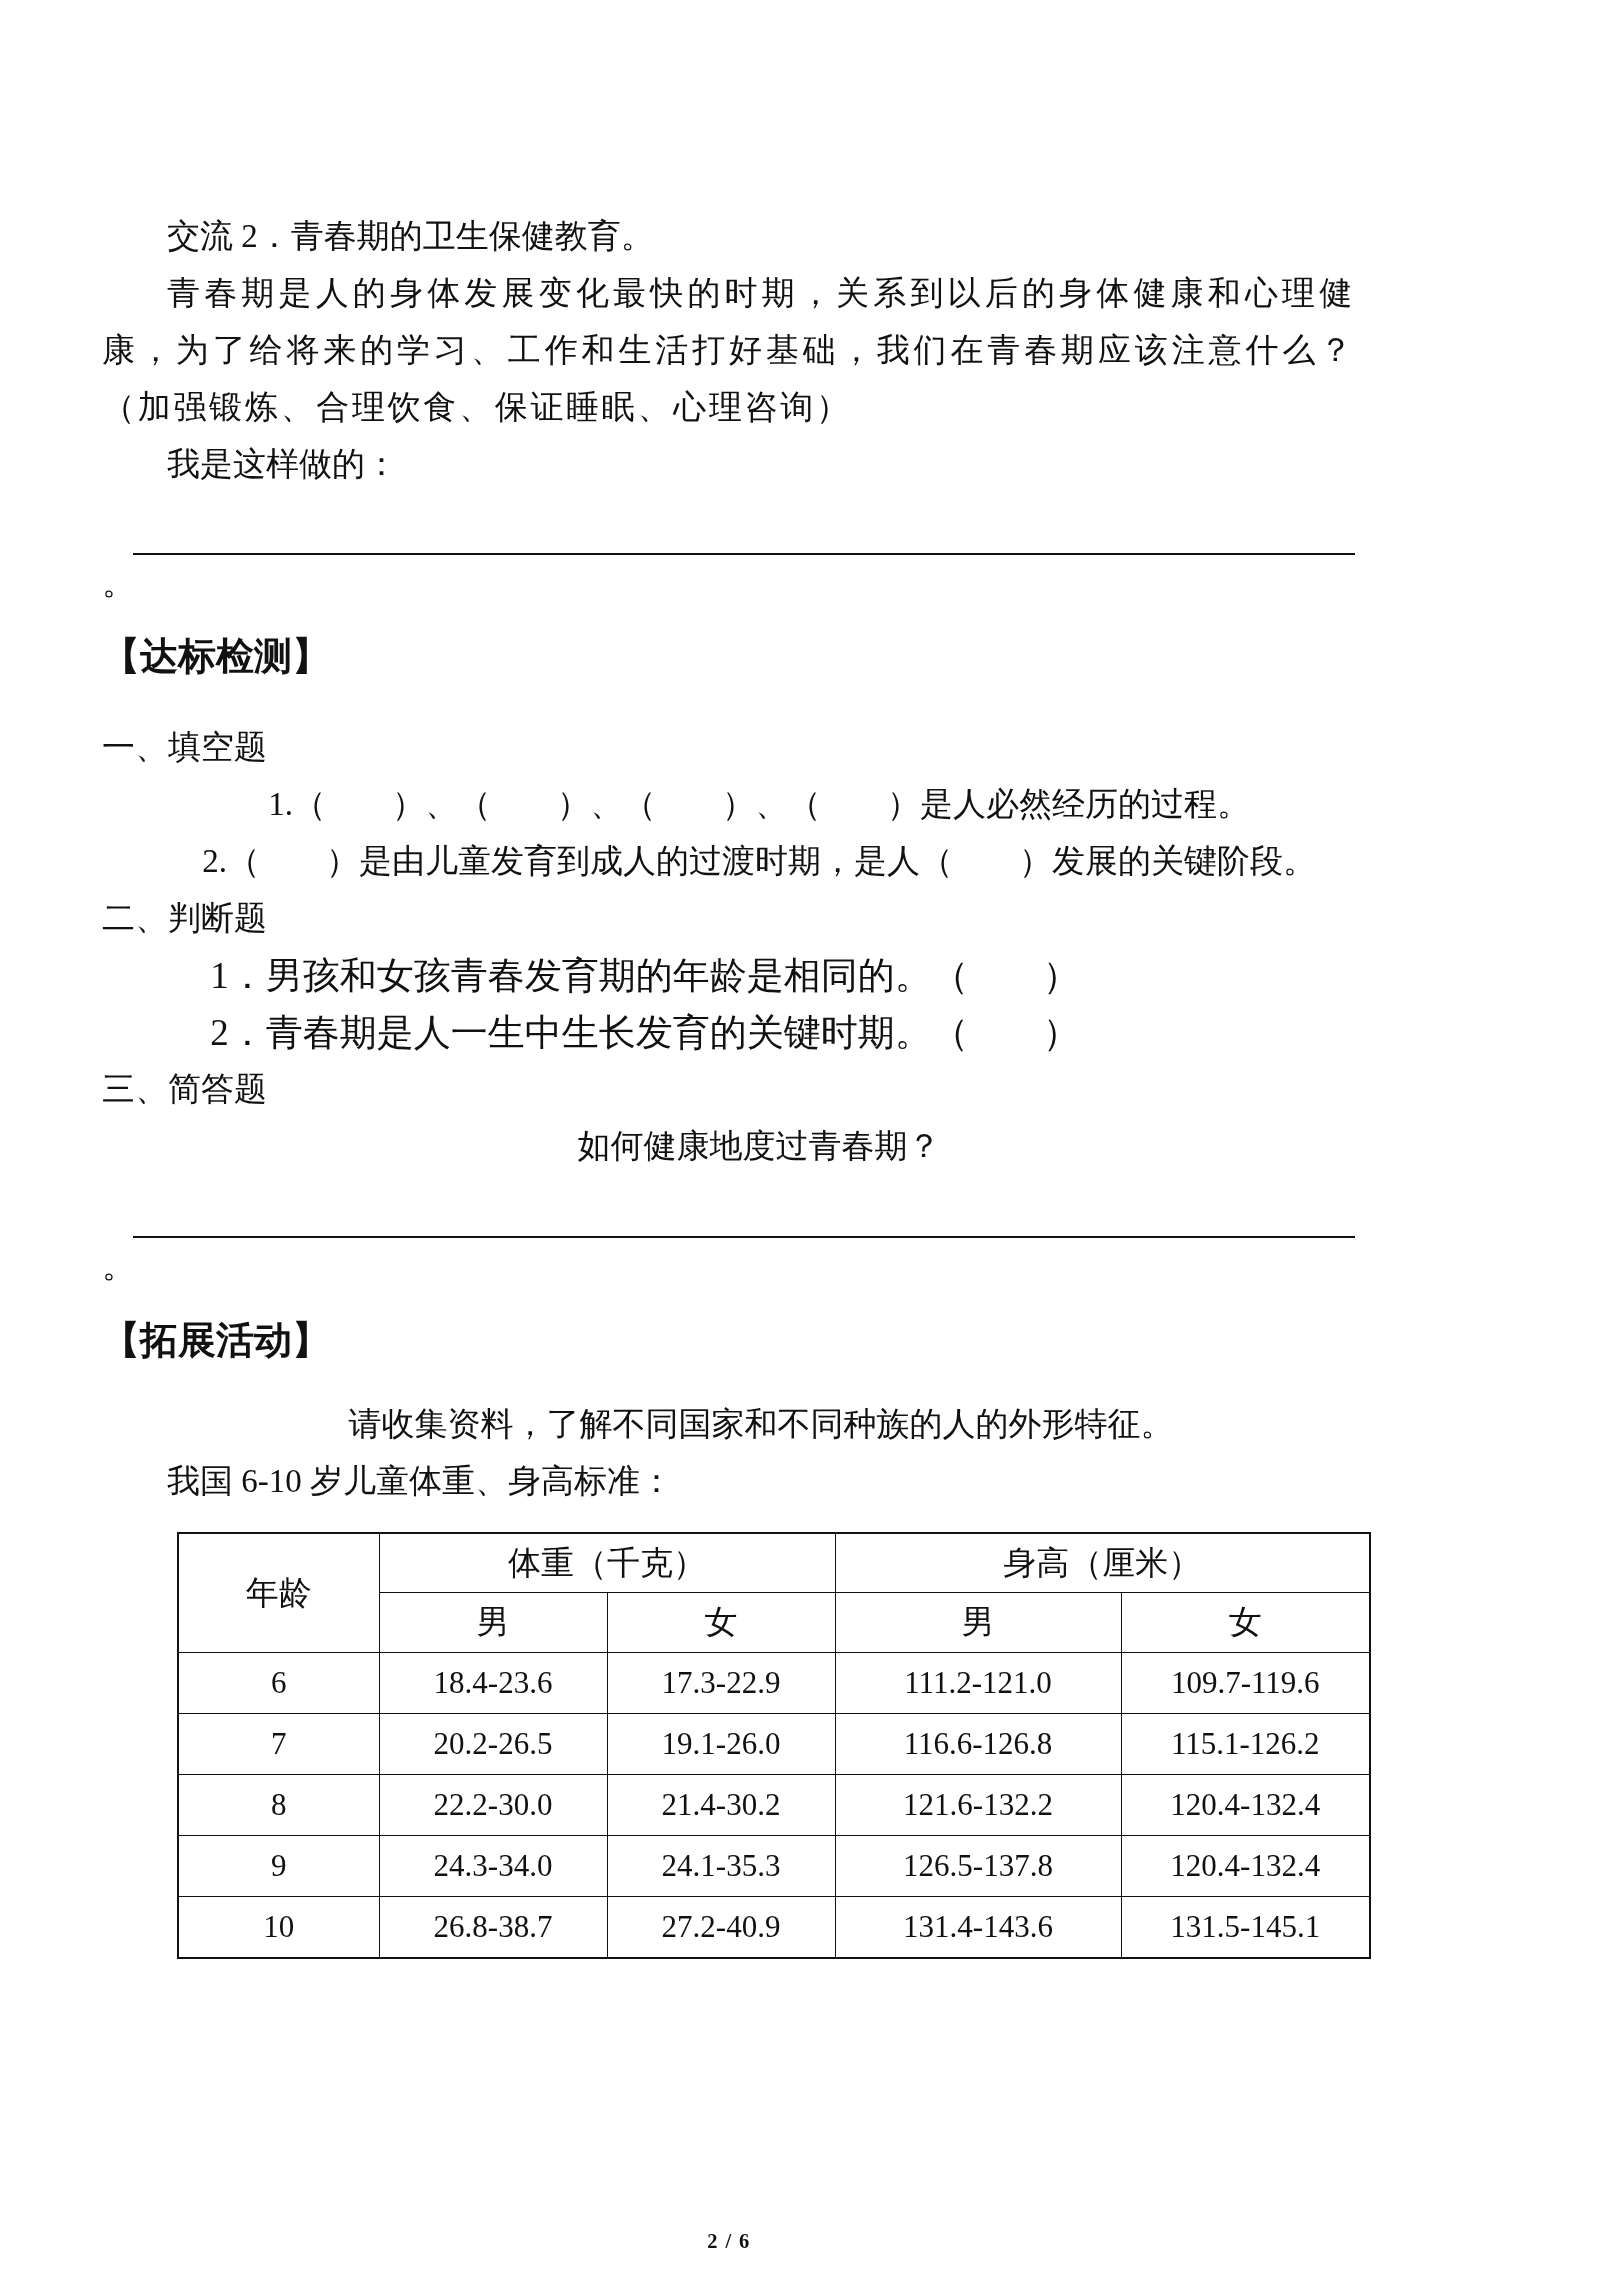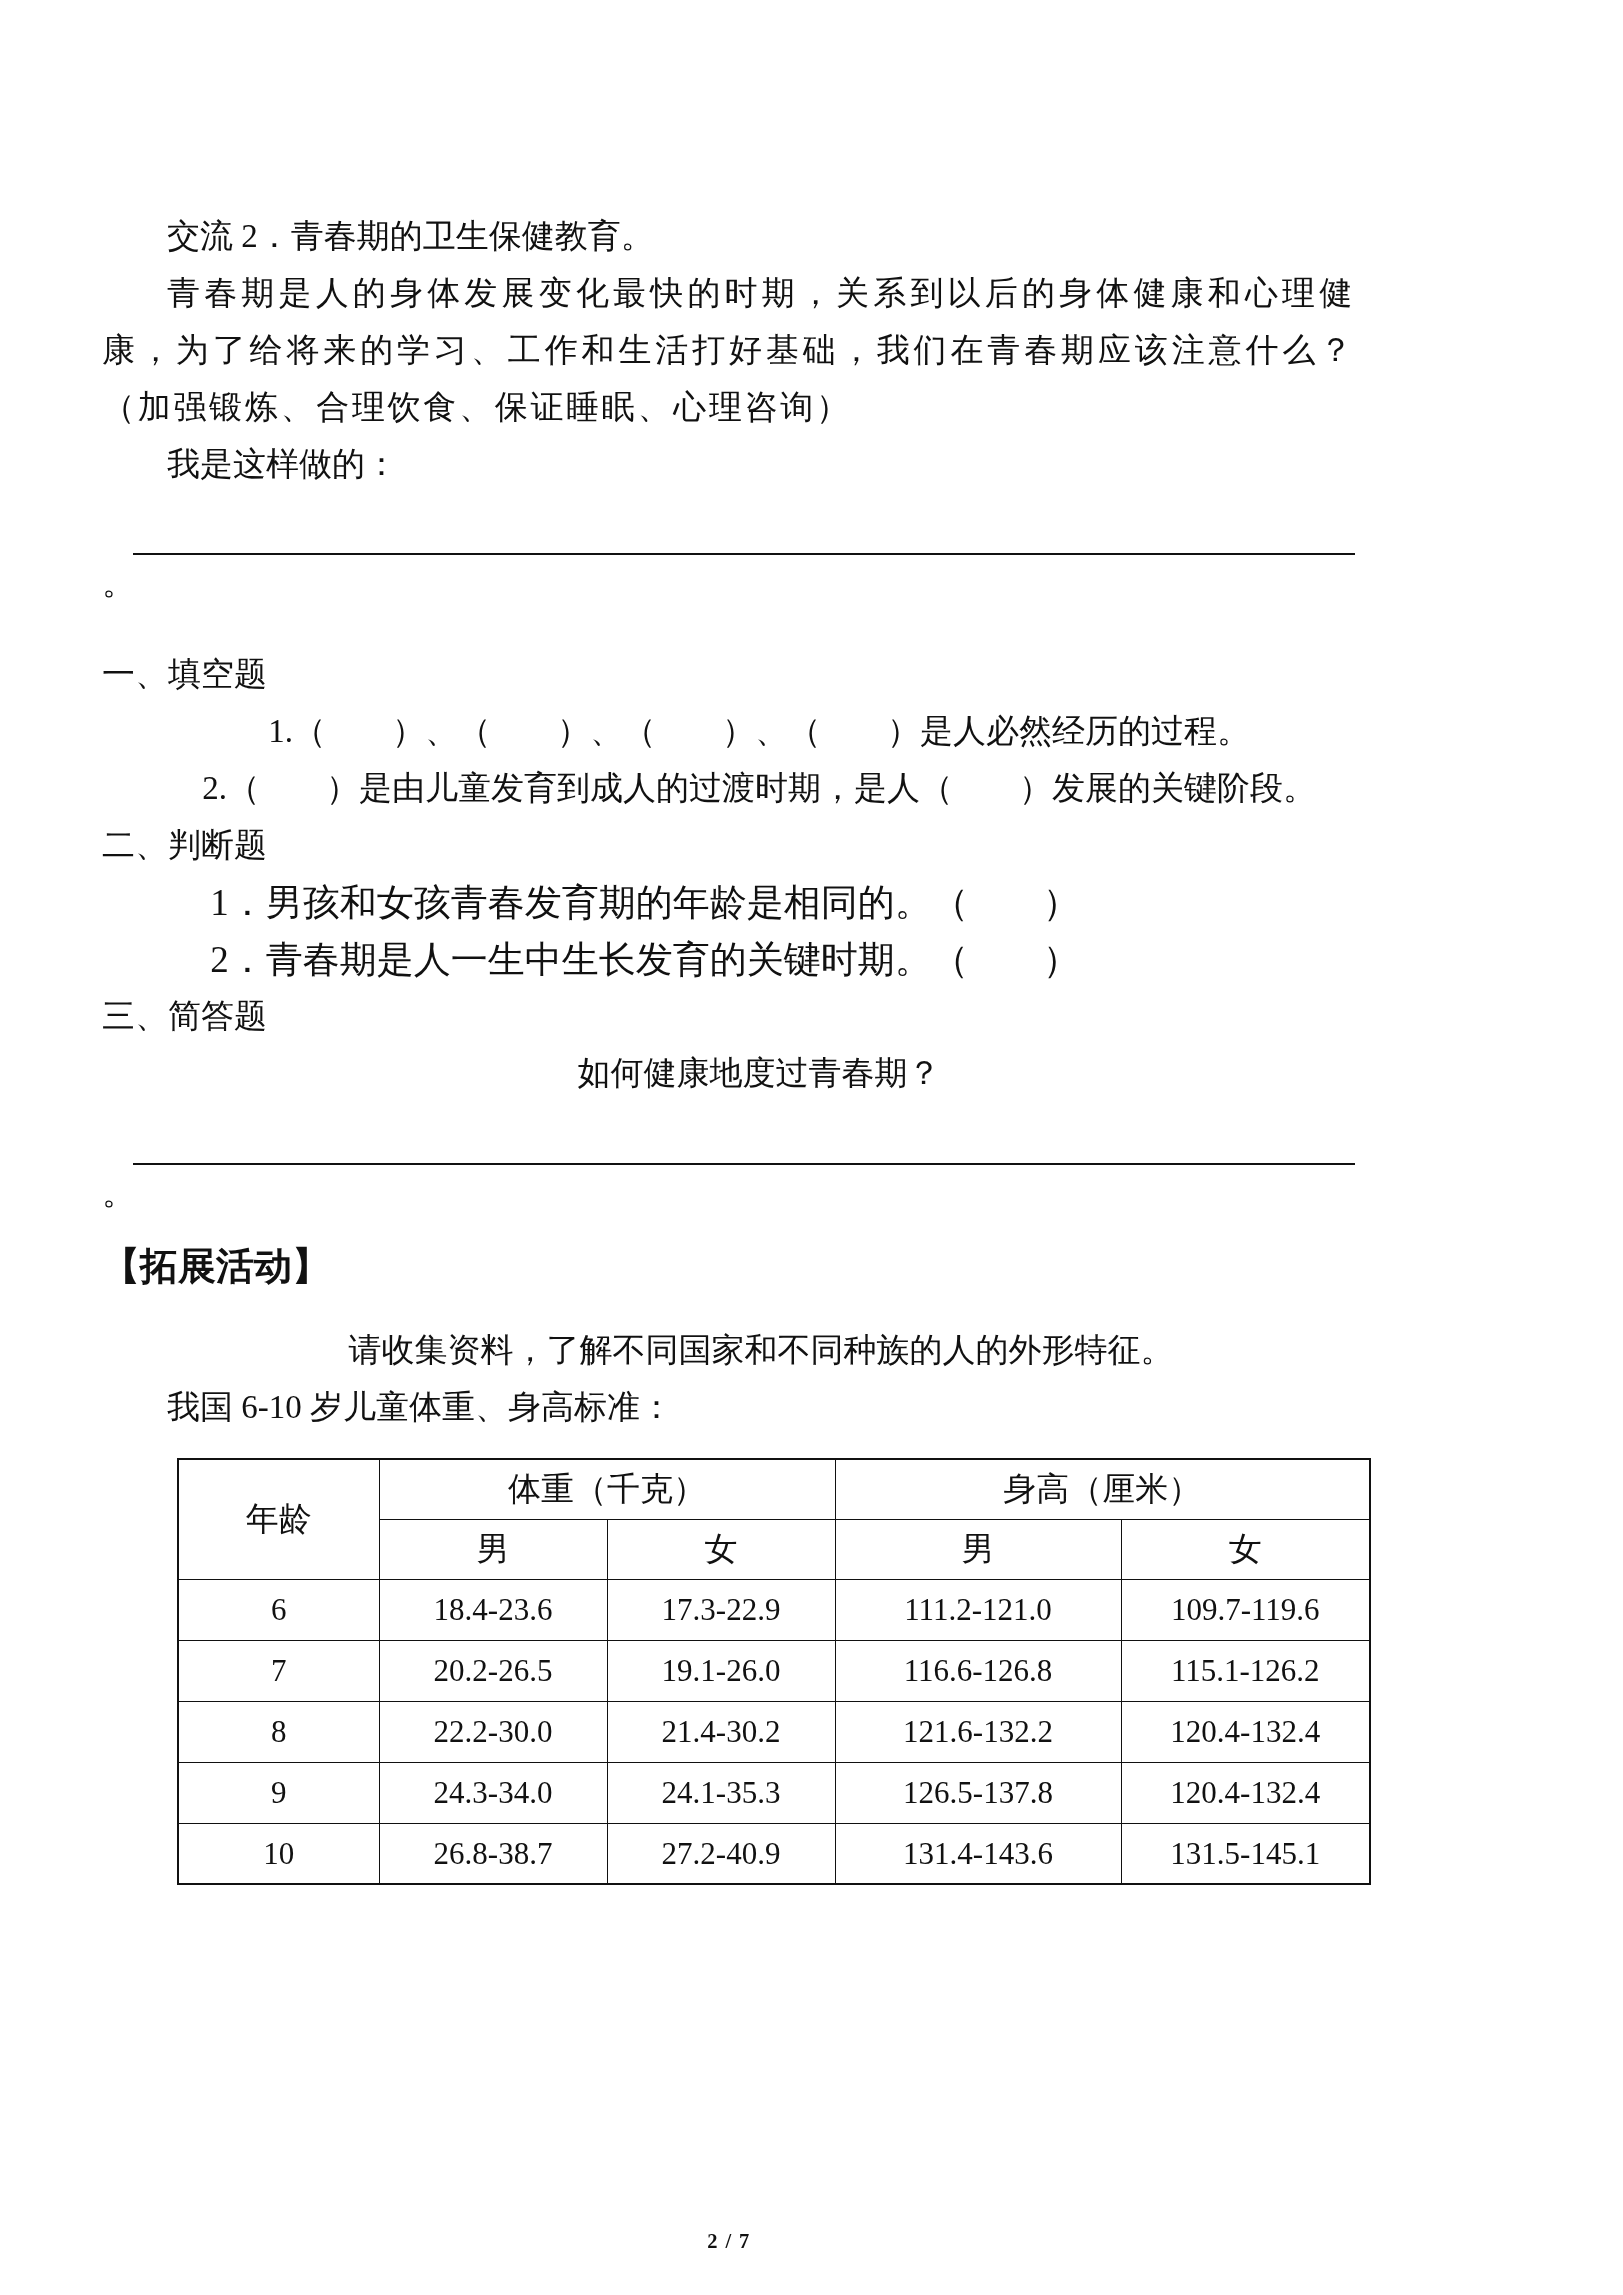--- a/index.html
+++ b/index.html
@@ -103,20 +103,21 @@
     <p class="body-line indent-2">交流 2．青春期的卫生保健教育。</p>
 
     <p class="para">青春期是人的身体发展变化最快的时期，关系到以后的身体健康和心理健康，为了给将来的学习、工作和生活打好基础，我们在青春期应该注意什么？（加强锻炼、合理饮食、保证睡眠、心理咨询）</p>
 
     <p class="body-line indent-2">我是这样做的：</p>
 
     <div class="blank-rule first"></div>
 
     <p class="body-line">。</p>
 
+    <h2 class="section-heading">【达标检测】</h2>
 
     <p class="subsection-title gap-top">一、填空题</p>
 
     <p class="body-line pad-2">1.（　　）、（　　）、（　　）、（　　）是人必然经历的过程。</p>
     <p class="body-line pad-2">2.（　　）是由儿童发育到成人的过渡时期，是人（　　）发展的关键阶段。</p>
 
     <p class="subsection-title">二、判断题</p>
 
     <div class="judge-row">
       <span>1．男孩和女孩青春发育期的年龄是相同的。</span>
@@ -193,15 +194,15 @@
         <td>26.8-38.7</td>
         <td>27.2-40.9</td>
         <td>131.4-143.6</td>
         <td>131.5-145.1</td>
       </tr>
     </tbody>
       </table>
 
   </div>
 
-  <div class="page-footer">2 / 7</div>
+  <div class="page-footer">2 / 6</div>
 </div>
 
 
 </body></html>

